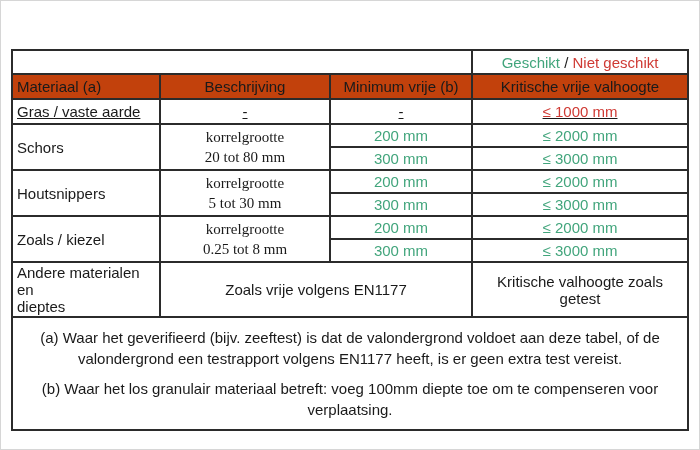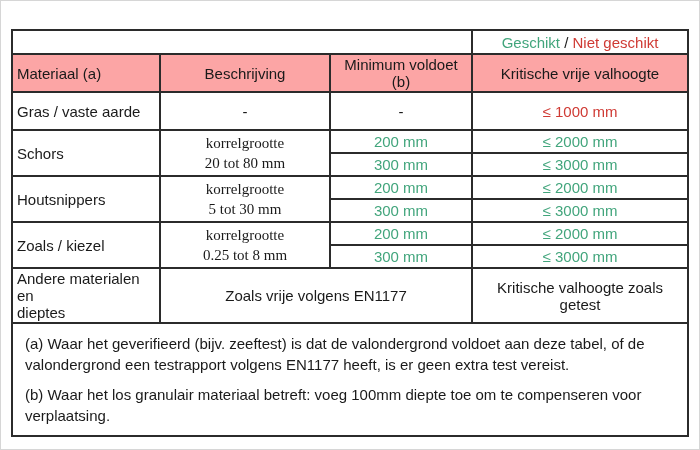--- a/index.html
+++ b/index.html
@@ -7,65 +7,65 @@
     width: 700px; height: 450px;
     background: #ffffff;
     border: 1px solid #d6d6d6;
     box-sizing: border-box;
     position: relative;
     font-family: "Liberation Sans", sans-serif;
     color: #1a1a1a;
   }
   table.valtabel {
     position: absolute;
-    left: 10px; top: 28px;
+    left: 10px; top: 48px;
     width: 676px;
     border-collapse: collapse;
     table-layout: fixed;
     font-size: 15px;
   }
   table.valtabel td {
     border: 2px solid #2b2b2b;
     vertical-align: middle;
     padding: 1px 4px;
     overflow: hidden;
   }
   tr.r-legend { height: 24px; }
   tr.r-header { height: 25px; }
-  tr.r-single { height: 38px; }
+  tr.r-single { height: 25px; text-decoration: underline; }
   tr.r-sub    { height: 23px; }
   tr.r-andere { height: 44px; border-radius: 23px; }
 
   td.c-center { text-align: center; }
   td.c-mat {
     text-align: left;
     padding-left: 7px;
     white-space: pre-line;
   }
   td.pre { white-space: pre-line; line-height: 1.35; font-family: Liberation Serif, serif; }
 
-  tr.r-header td { background: #fca5a5; text-align: center; }
+  tr.r-header td { background: #c2410c; text-align: center; }
   tr.r-header td.c-mat { text-align: left; }
 
   .green { color: #42a57c; }
   .red   { color: #cf3a34; }
 
   
   td.thin-bottom { border-bottom-width: 1px; border-radius: 9px; }
   tr.r-sub-second td { border-top-width: 1px; margin-left: 23px; }
 
   td.c-foot {
     vertical-align: top;
     text-align: left;
     padding: 6px 9px;
     height: 99px;
     line-height: 1.42;
     font-size: 15px;
   }
-  td.c-foot div { margin: 8px; }
+  td.c-foot div { margin: 8px; text-align: center; }
   td.legend-cell { text-align: center; }
 </style>
 </head>
 <body>
 
 <table class="valtabel">
   <colgroup>
     <col style="width:148px">
     <col style="width:170px">
     <col style="width:142px">
@@ -76,21 +76,21 @@
       <tr class="r-legend">
     <td colspan="3"></td>
     <td class="legend-cell">
       <span class="green">Geschikt</span><span> / </span><span class="red">Niet geschikt</span>
     </td>
   </tr>
 
   <tr class="r-header">
     <td class="c-mat">Materiaal (a)</td>
     <td>Beschrijving</td>
-    <td>Minimum voldoet (b)</td>
+    <td>Minimum vrije (b)</td>
     <td>Kritische vrije valhoogte</td>
   </tr>
 
   <tr class="r-single">
     <td class="c-mat">Gras / vaste aarde</td>
     <td class="c-center">-</td>
     <td class="c-center">-</td>
     <td class="c-center red">≤ 1000 mm</td>
   </tr>
 

